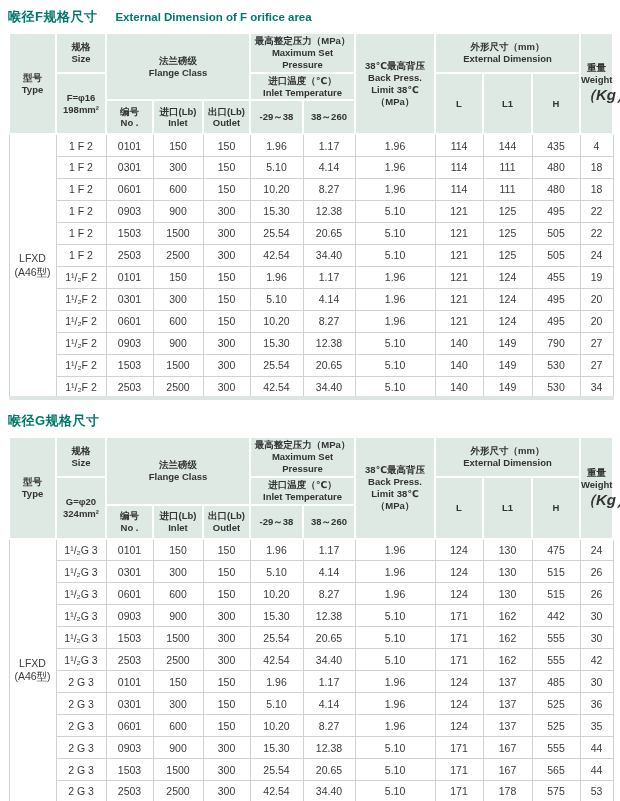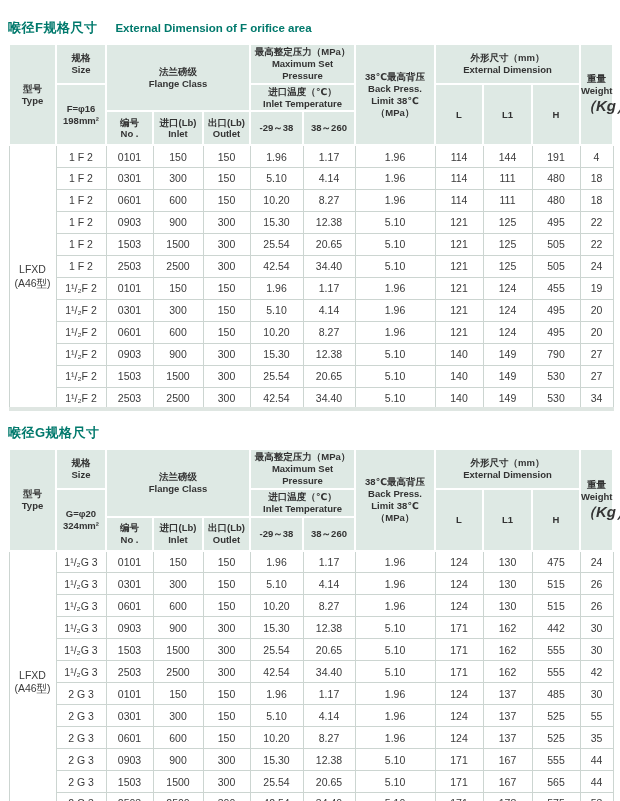--- a/index.html
+++ b/index.html
@@ -12,21 +12,21 @@
   .page {
     width: 620px;
     height: 801px;
     padding: 6px 8px 0 8px;
     background: #fff;
   }
   .sec-title {
     display: flex;
     align-items: baseline;
     gap: 10px;
-    margin: 13px 0 6px 0;
+    margin: 2px 0 6px 0;
     white-space: nowrap;
   }
   .sec-title .zh {
     font-size: 13px;
     font-weight: bold;
     color: #00796c;
     letter-spacing: 0.5px;
   }
   .sec-title .en {
     font-size: 11.5px;
@@ -170,21 +170,21 @@
           </td>
           <td>1 F 2</td>
           <td>0101</td>
           <td>150</td>
           <td>150</td>
           <td>1.96</td>
           <td>1.17</td>
           <td>1.96</td>
           <td>114</td>
           <td>144</td>
-          <td>191</td>
+          <td>435</td>
           <td>4</td>
         </tr>
         <tr>
           <td>1 F 2</td>
           <td>0301</td>
           <td>300</td>
           <td>150</td>
           <td>5.10</td>
           <td>4.14</td>
           <td>1.96</td>
@@ -509,21 +509,21 @@
           <td>2 G 3</td>
           <td>0301</td>
           <td>300</td>
           <td>150</td>
           <td>5.10</td>
           <td>4.14</td>
           <td>1.96</td>
           <td>124</td>
           <td>137</td>
           <td>525</td>
-          <td>55</td>
+          <td>36</td>
         </tr>
         <tr>
           <td>2 G 3</td>
           <td>0601</td>
           <td>600</td>
           <td>150</td>
           <td>10.20</td>
           <td>8.27</td>
           <td>1.96</td>
           <td>124</td>

